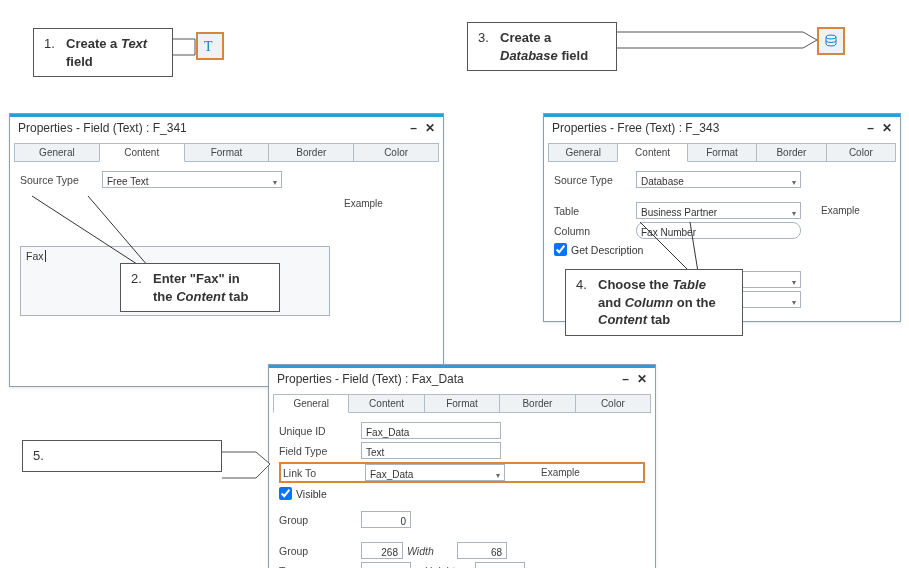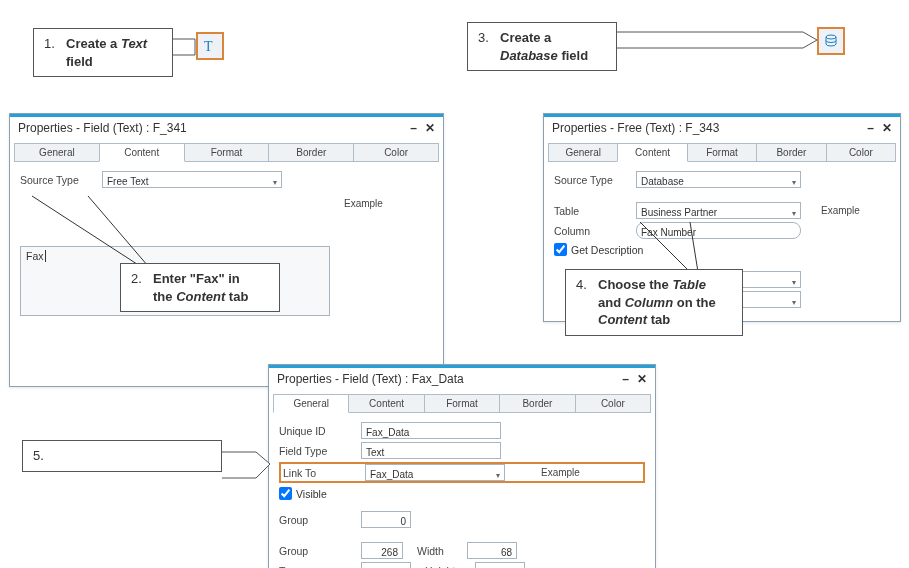--- a/index.html
+++ b/index.html
@@ -305,21 +305,21 @@
       <div class="field" style="width:50px; text-align:right; justify-content:flex-end;">
           <span>0</span>
         </div>
     </div>
     <div style="height:8px;"></div>
     <div class="row">
       <div class="label">Group</div>
       <div class="field" style="width:42px; justify-content:flex-end;">
           <span>268</span>
         </div>
-      <div class="label" style="width:50px; margin-left:14px;">Width</div>
+      <div class="label" style="width:50px; margin-left:4px;font-style:italic;">Width</div>
       <div class="field" style="width:50px; justify-content:flex-end;">
           <span>68</span>
         </div>
     </div>
     <div class="row">
       <div class="label">Top</div>
       <div class="field" style="width:50px; justify-content:flex-end;">
           <span>56</span>
         </div>
       <div class="label" style="width:50px; margin-left:14px;">Height</div>

